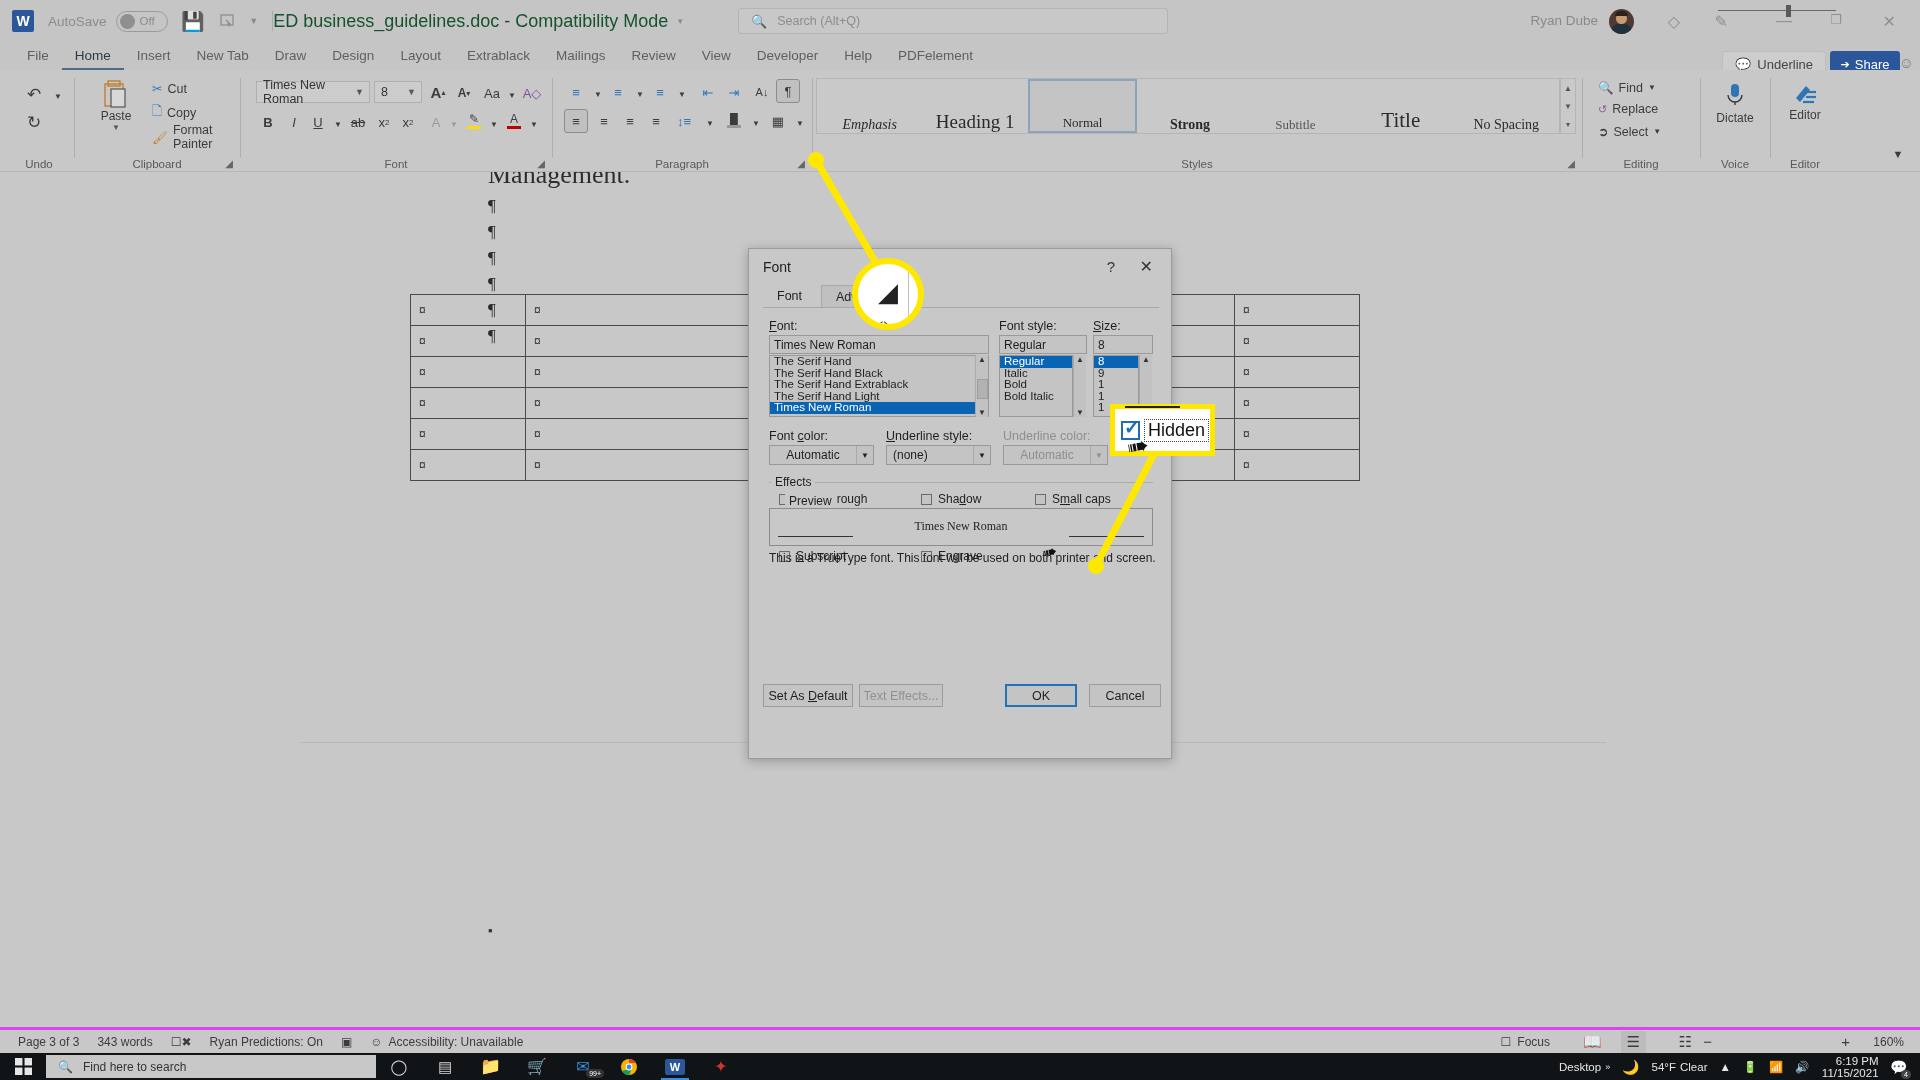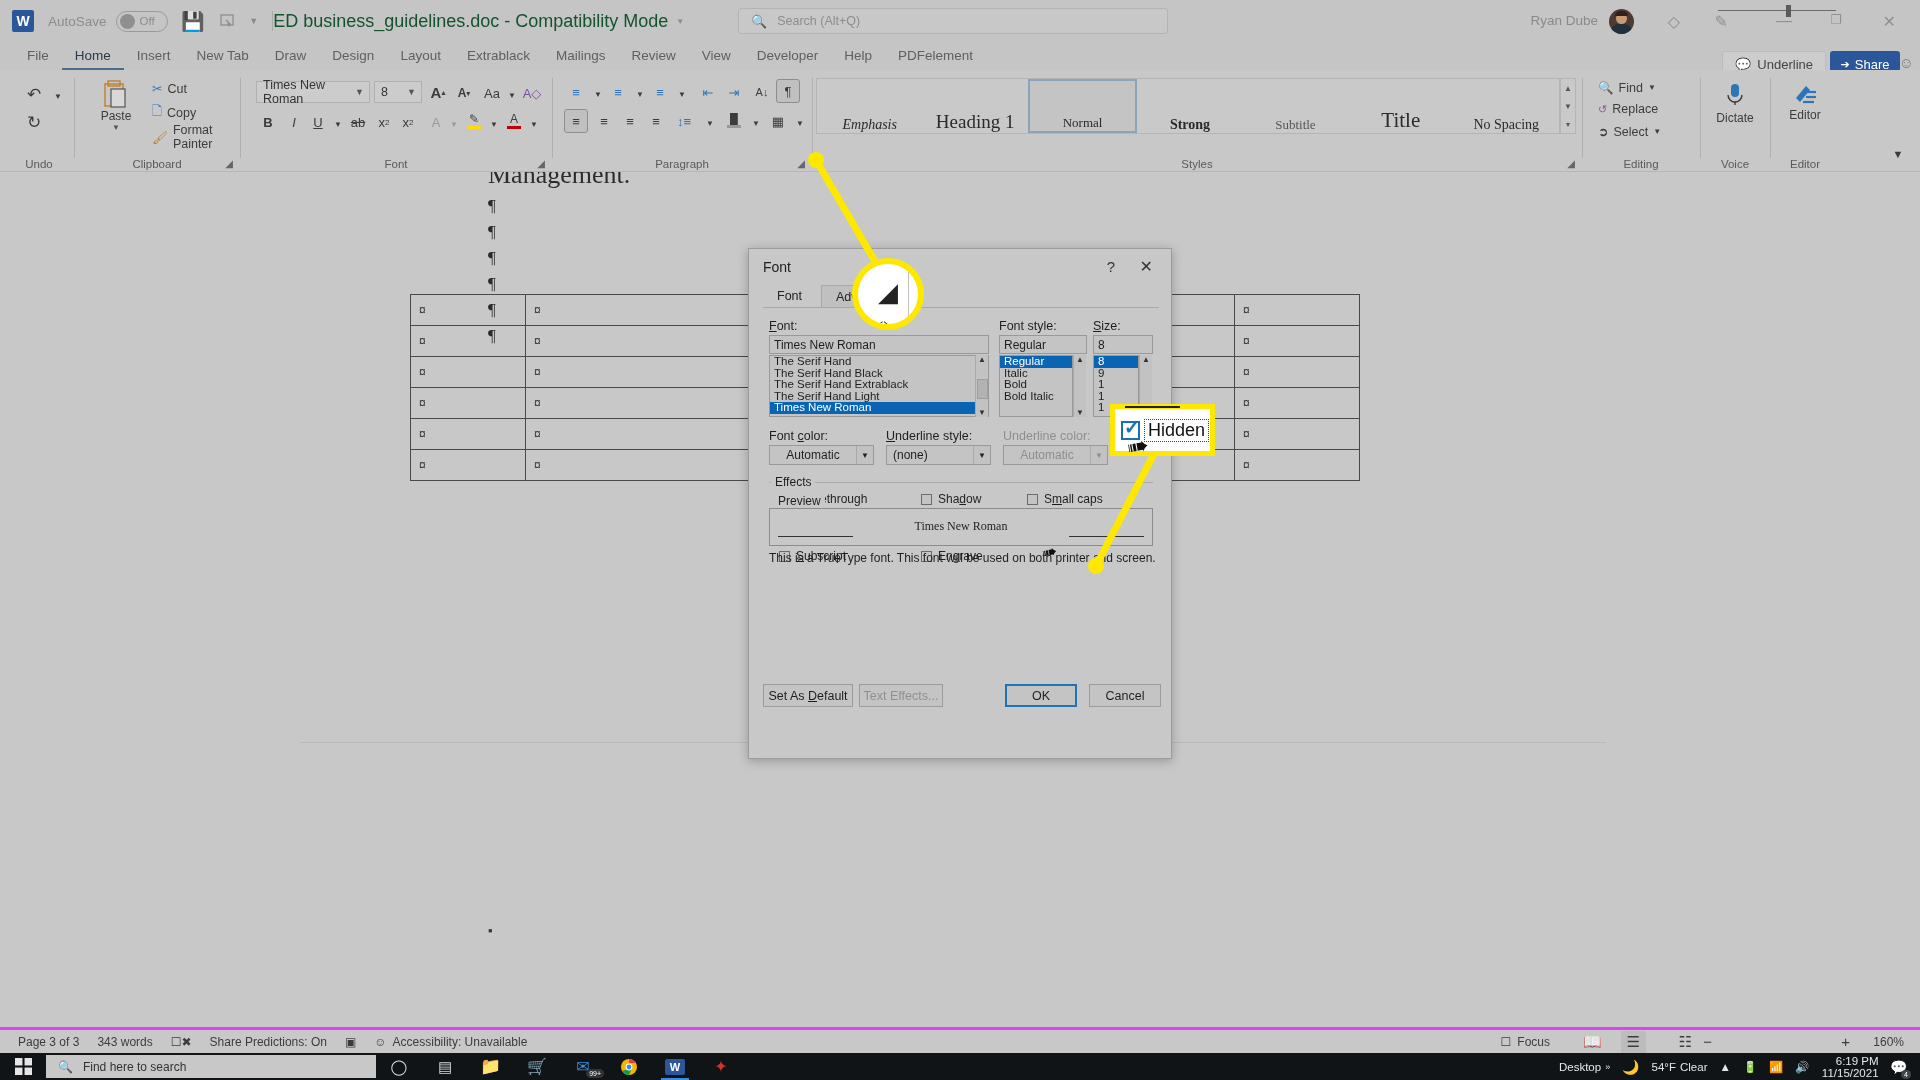--- a/index.html
+++ b/index.html
@@ -667,37 +667,37 @@
   </div>
   <div class="cbrow" style="left:172px;top:281px;">
     <span class="cbox"></span>
       <span><u>E</u>mboss</span>
   </div>
   <div class="cbrow" style="left:172px;top:300px;">
     <span class="cbox"></span>
       <span>En<u>g</u>rave</span>
   </div>
 
-  <div class="cbrow" style="left:278px;top:243px;">
+  <div class="cbrow" style="left:286px;top:243px;">
     <span class="cbox"></span>
       <span>S<u>m</u>all caps</span>
   </div>
   <div class="cbrow" style="left:287px;top:262px;">
     <span class="cbox"></span>
       <span><u>A</u>ll caps</span>
   </div>
   <div class="cbrow" style="left:287px;top:281px;">
     <span class="cbox checked"></span>
     <span style="border:1px dotted #555;padding:0 1px;"><u>H</u>idden</span>
   </div>
   <span style="position:absolute;left:293px;top:292px;font-size:18px;color:#111;transform:rotate(-12deg);">➠</span>
 
   <div class="groupbox" style="left:20px;top:252px;width:0;"></div>
 
-  <div class="grouptitle" style="left:25px;top:245px;">Preview</div>
+  <div class="grouptitle" style="left:36px;top:245px;">Preview</div>
 
   <div id="preview-box">
     <div id="preview-text">Times New Roman</div>
     <div class="prev-rule" style="left:8px;width:75px;"></div>
     <div class="prev-rule" style="right:8px;width:75px;"></div>
   </div>
   <div id="preview-desc">This is a TrueType font. This font will be used on both printer and screen.</div>
 
   <div class="dbtn" style="left:14px;top:435px;width:90px;">
     <span>Set As <u>D</u>efault</span>
@@ -730,21 +730,21 @@
   <div class="dashtop"></div>
   <span class="cb2"></span>
   <span class="lbl">Hidden</span>
   <span style="position:absolute;left:12px;top:22px;font-size:26px;color:#111;transform:rotate(-10deg);">➠</span>
 </div>
 
 <div id="statusbar">
   <span class="sb-item">Page 3 of 3</span>
   <span class="sb-item">343 words</span>
   <span class="sb-item">☐✖</span>
-  <span class="sb-item">Share Predictions: On</span>
+  <span class="sb-item">Ryan Predictions: On</span>
   <span class="sb-item">▣</span>
   <span class="sb-item">
     <span>☺</span>
     <span>Accessibility: Unavailable</span>
   </span>
   <span class="sb-item" style="position:absolute;right:370px;">
     <span>☐</span>
     <span>Focus</span>
   </span>
   <span style="position:absolute;right:318px;font-size:15px;">📖</span>

